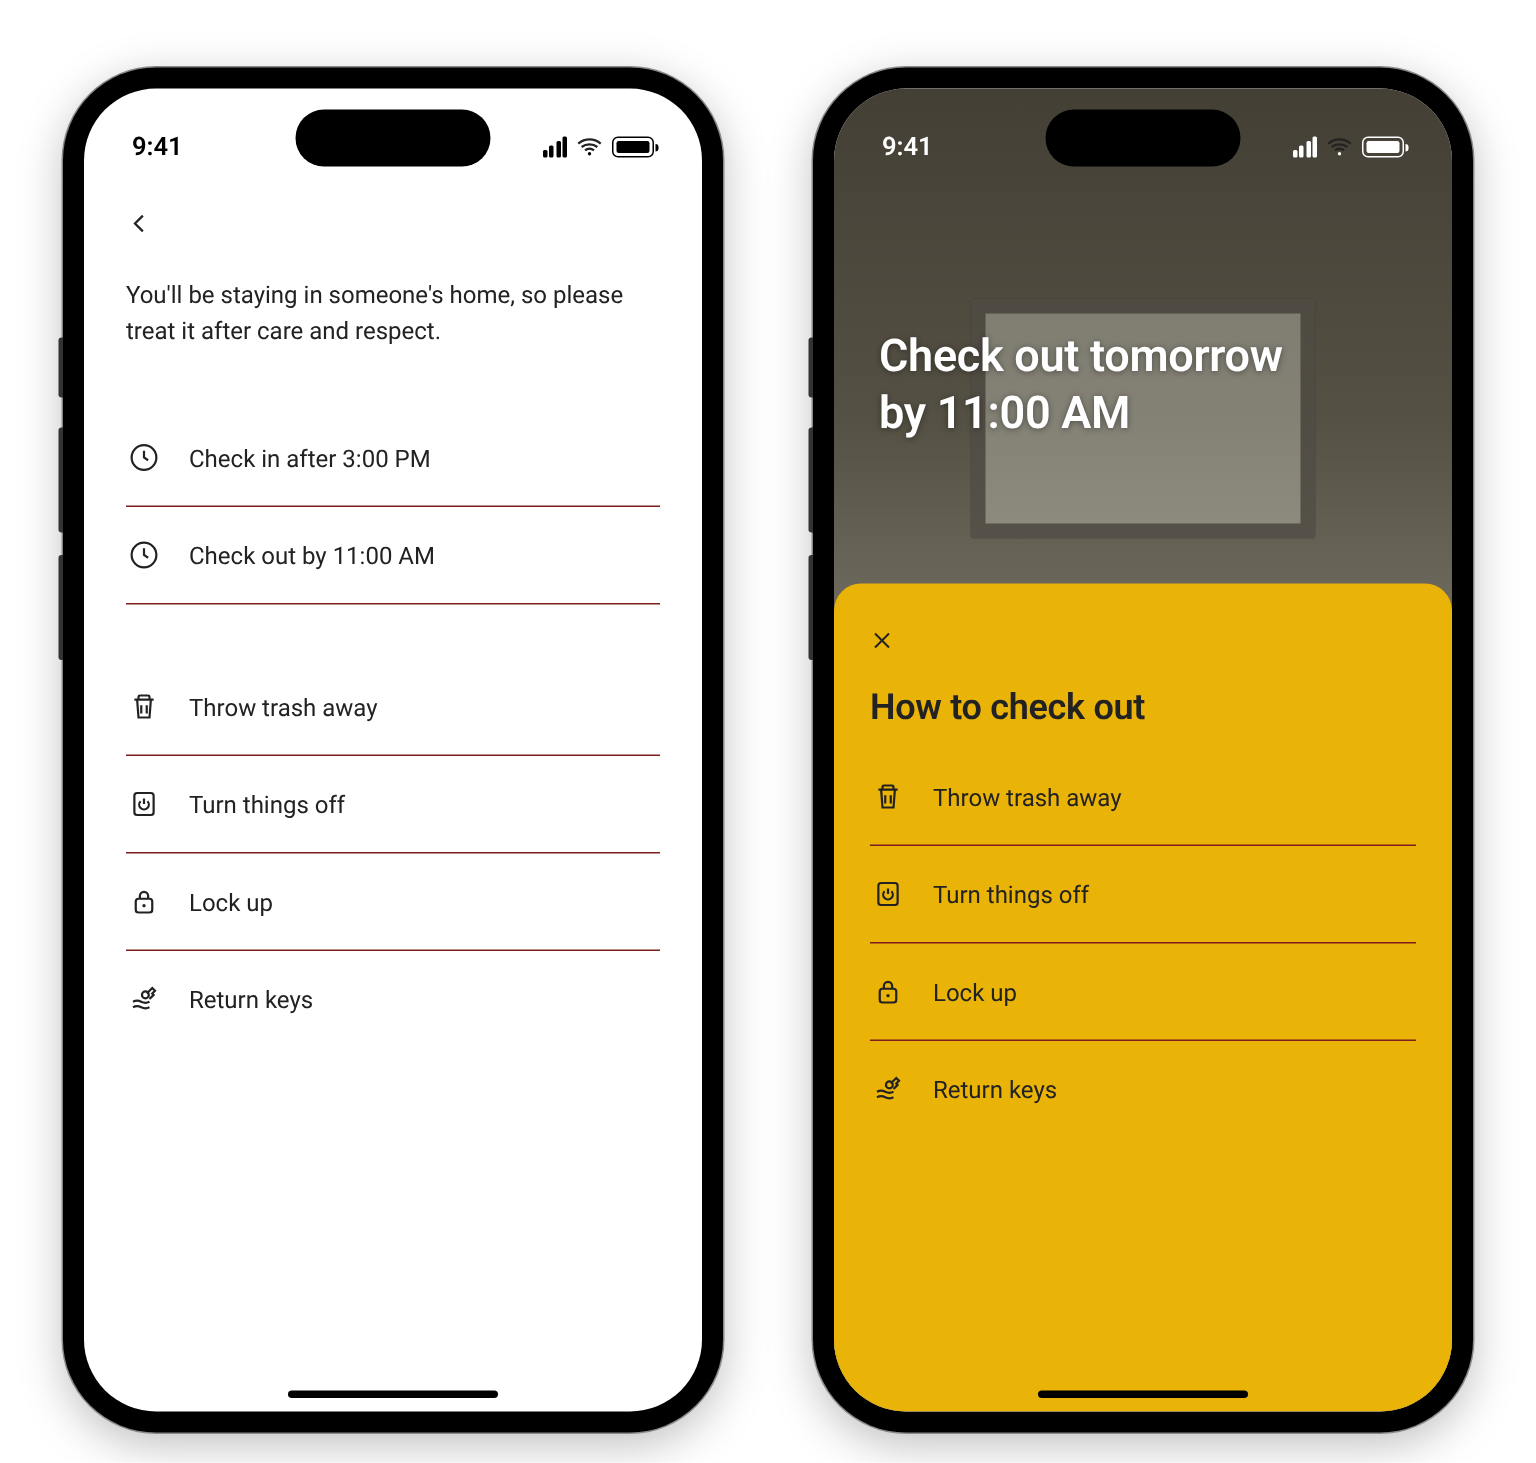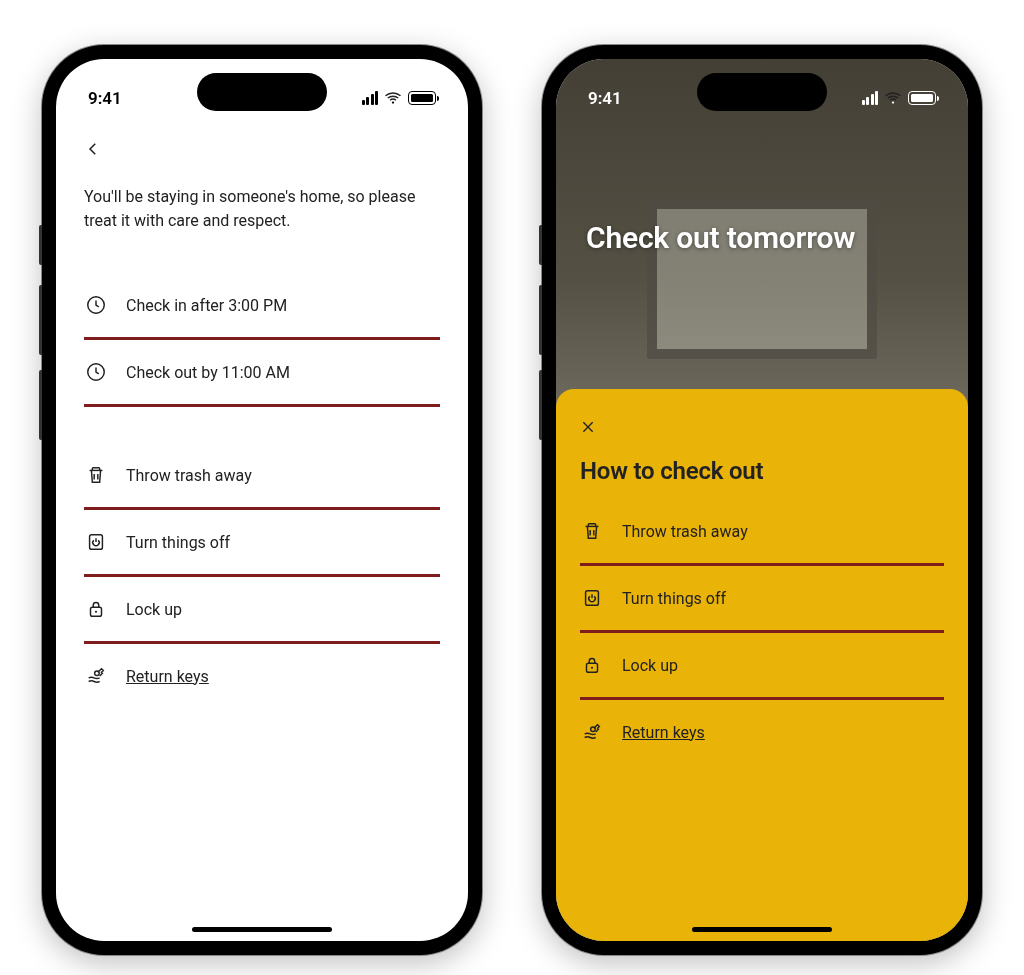--- a/index.html
+++ b/index.html
@@ -88,24 +88,24 @@
     padding: 72px 28px 0;
     height: 100%;
     overflow: hidden;
   }
   .back-btn { width: 36px; height: 36px; display:flex; align-items:center; justify-content:flex-start; font-size: 20px; margin-bottom: 18px; }
   .title { font-size: 30px; font-weight: 600; letter-spacing: -0.3px; margin-bottom: 14px; color:#222;}
   .subtitle { font-size: 16px; line-height: 1.5; color: #222; margin-bottom: 40px; max-width: 340px;}
   .section-head { font-size: 18px; font-weight: 600; color: #222; margin-bottom: 8px; }
   .row {
     display: flex; align-items: center; gap: 18px;
-    padding: 20px 0; border-bottom: 3px solid #7f1d1d;
+    padding: 20px 0; border-bottom: 1px solid #7f1d1d;
     font-size: 16px; color: #222;
   }
-  .row:last-child { border-bottom: none; text-decoration: underline; }
+  .row:last-child { border-bottom: none; }
   .row .ic { width: 24px; height: 24px; display:flex; align-items:center; justify-content:center; flex-shrink:0; }
   .section-gap { height: 36px; }
 
   
   .hero {
     position: absolute; inset: 0;
     background:
       linear-gradient(rgba(20,20,15,0.45), rgba(20,20,15,0.45)),
       linear-gradient(180deg, #6b6354 0%, #8a8270 25%, #c9c1af 45%, #d6cfbf 70%, #beb6a4 100%);
   }
@@ -200,21 +200,21 @@
           </div>
       </div>
     </div>
 
     <div class="content-left">
       <div class="back-btn">
         <svg viewBox="0 0 24 24" width="18" height="18">
             <path d="M15 5l-7 7 7 7" stroke-width="2"></path>
           </svg>
       </div>
-      <p class="subtitle">You'll be staying in someone's home, so please treat it with care and respect.</p>
+      <p class="subtitle">You'll be staying in someone's home, so please treat it after care and respect.</p>
 
       <div class="row">
         <span class="ic">
             <svg viewBox="0 0 24 24" width="22" height="22">
               <use href="#i-clock"></use>
             </svg>
           </span>
         <span>Check in after 3:00 PM</span>
       </div>
       <div class="row">
@@ -286,20 +286,21 @@
             </svg>
           </div>
         <div class="battery">
             <div class="battery-fill"></div>
           </div>
       </div>
     </div>
 
     <div class="hero-text">
       <div>Check out tomorrow</div>
+      <div>by 11:00 AM</div>
     </div>
 
     <div class="dots">
       <span></span>
         <span></span>
         <span></span>
         <span></span>
         <span></span>
         <span></span>
     </div>

